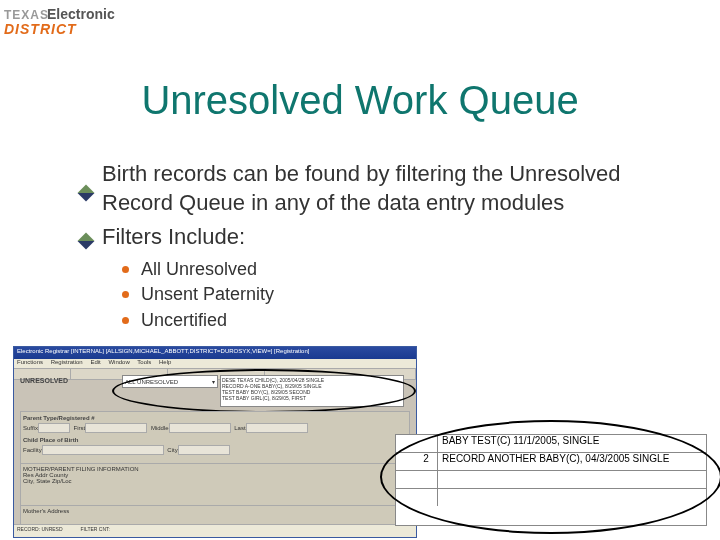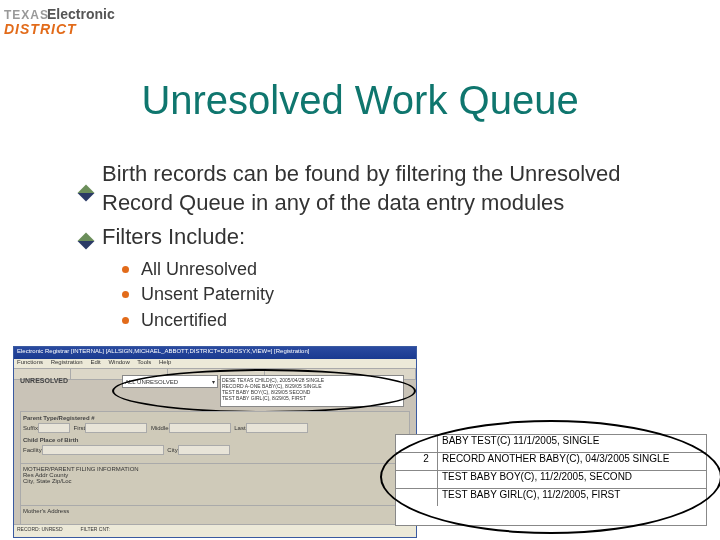--- a/index.html
+++ b/index.html
@@ -136,22 +136,20 @@
     <div class="zrow">
         <div class="pre"></div>
         <span>BABY TEST(C) 11/1/2005, SINGLE</span>
       </div>
     <div class="zrow">
         <div class="pre" style="text-align:center">2</div>
         <span>RECORD ANOTHER BABY(C), 04/3/2005 SINGLE</span>
       </div>
     <div class="zrow">
         <div class="pre"></div>
-        <span>TEST BABY BOY(C), 11/2/2005, SECOND</span>
       </div>
     <div class="zrow" style="border-bottom:none">
         <div class="pre"></div>
-        <span>TEST BABY GIRL(C), 11/2/2005, FIRST</span>
       </div>
   </div>
   <div class="oval2"></div>
 
 </div>
 
 </body></html>

